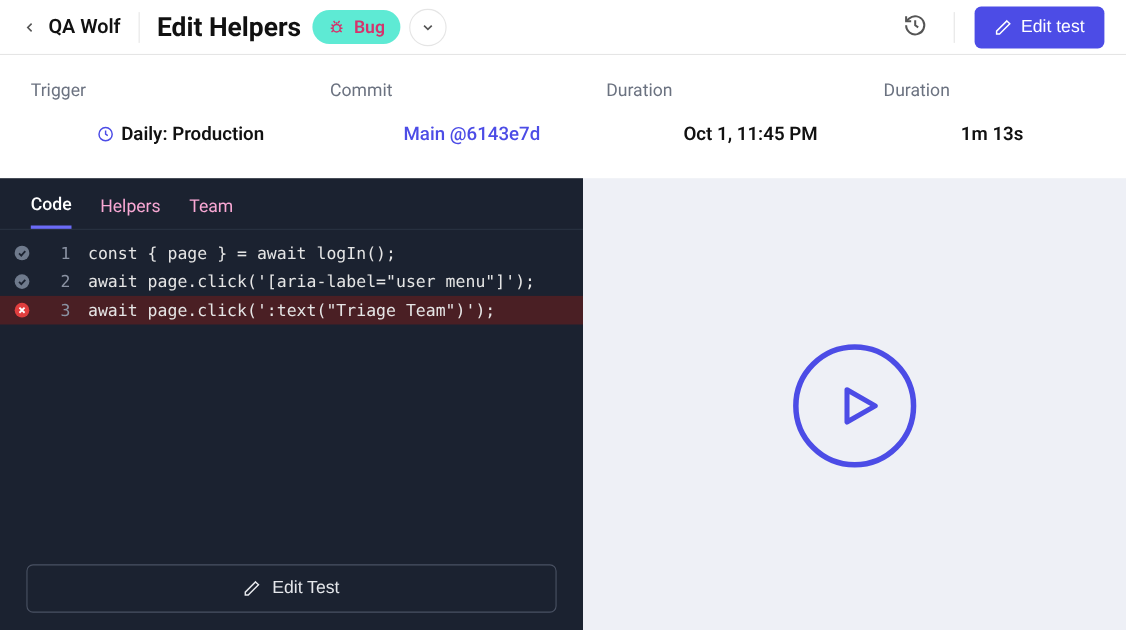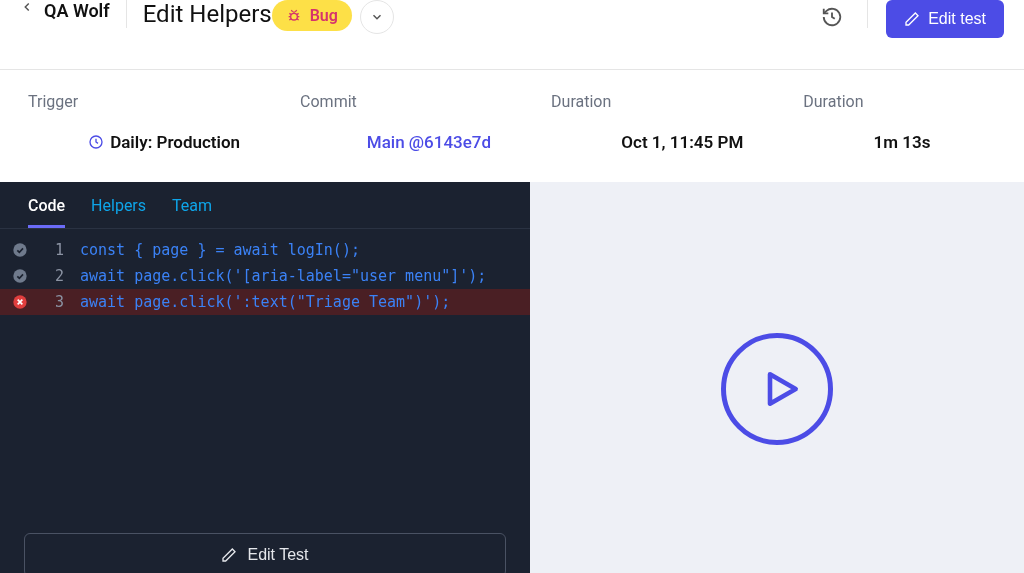--- a/index.html
+++ b/index.html
@@ -1,31 +1,31 @@
 <!DOCTYPE html>
 <html><head>
 <meta charset="utf-8">
 <style>
   * { box-sizing: border-box; margin: 0; padding: 0; }
   html, body { width: 1024px; height: 573px; font-family: -apple-system, BlinkMacSystemFont, "Segoe UI", Roboto, sans-serif; background: #fff; overflow: hidden; }
   
   .header {
     display: flex;
-    align-items: flex-start;
+    align-items: center;
     padding: 0 20px;
-    height: 70px;
+    height: 50px;
     border-bottom: 1px solid #e5e5e5;
   }
   .back-btn { margin-right: 10px; color: #555; display:flex; align-items:center; cursor:pointer; }
   .breadcrumb-item { font-size: 18px; font-weight: 600; color: #111; cursor:pointer; }
   .sep { width:1px; height:28px; background:#e5e5e5; margin:0 16px; }
-  .page-title { font-size: 24px; font-weight: 400; color:#111; margin-right: 0; }
+  .page-title { font-size: 24px; font-weight: 700; color:#111; margin-right: 10px; }
   .badge-pill {
     display:flex; align-items:center; gap:8px;
-    background:#fde047; color:#d6336c;
+    background:#5eead4; color:#d6336c;
     padding: 6px 14px; border-radius: 999px;
     font-size:16px; font-weight:600;
     cursor:pointer;
   }
   .dropdown-btn {
     display:flex; align-items:center; justify-content:center;
     width:34px; height:34px; border-radius:999px;
     border:1px solid #e5e5e5; margin-left:8px; cursor:pointer;
     color:#555;
   }
@@ -58,29 +58,30 @@
   }
   .right-pane {
     flex:1; background:#eef0f6;
     display:flex; align-items:center; justify-content:center;
   }
 
   .code-tabs {
     display:flex; gap:26px; padding: 14px 28px 0 28px;
     border-bottom: 1px solid #2a3242;
     font-size:16px;
-  }
-  .code-tab { color:#0ea5e9; padding-bottom:10px; cursor:pointer; }
+    align-items:center;
+  }
+  .code-tab { color:#f9a8d4; padding-bottom:10px; cursor:pointer; }
   .code-tab.active { color:#fff; border-bottom:3px solid #6b6bf7; font-weight:500; }
 
   .code-body { padding: 8px 0; font-family: ui-monospace, "SF Mono", Menlo, Consolas, monospace; font-size:15px; flex:1; overflow:auto; }
   .code-line { display:flex; align-items:center; height:26px; }
   .code-line .status { width:40px; display:flex; justify-content:center; }
   .code-line .ln { width:24px; text-align:right; color:#8b93a3; margin-right:16px; }
-  .code-line .code { color:#3b82f6; white-space:pre; }
+  .code-line .code { color:#e5e5e5; white-space:pre; }
   .code-line.error { background:#4a1f24; }
 
   .footer-btn-wrap { padding: 16px 24px 18px 24px; }
   .edit-test-outline {
     width:100%; background:transparent; color:#e5e7eb;
     border:1px solid #4a5263; border-radius:6px;
     padding:12px; font-size:16px;
     display:flex; align-items:center; justify-content:center; gap:10px;
     cursor:pointer;
   }

